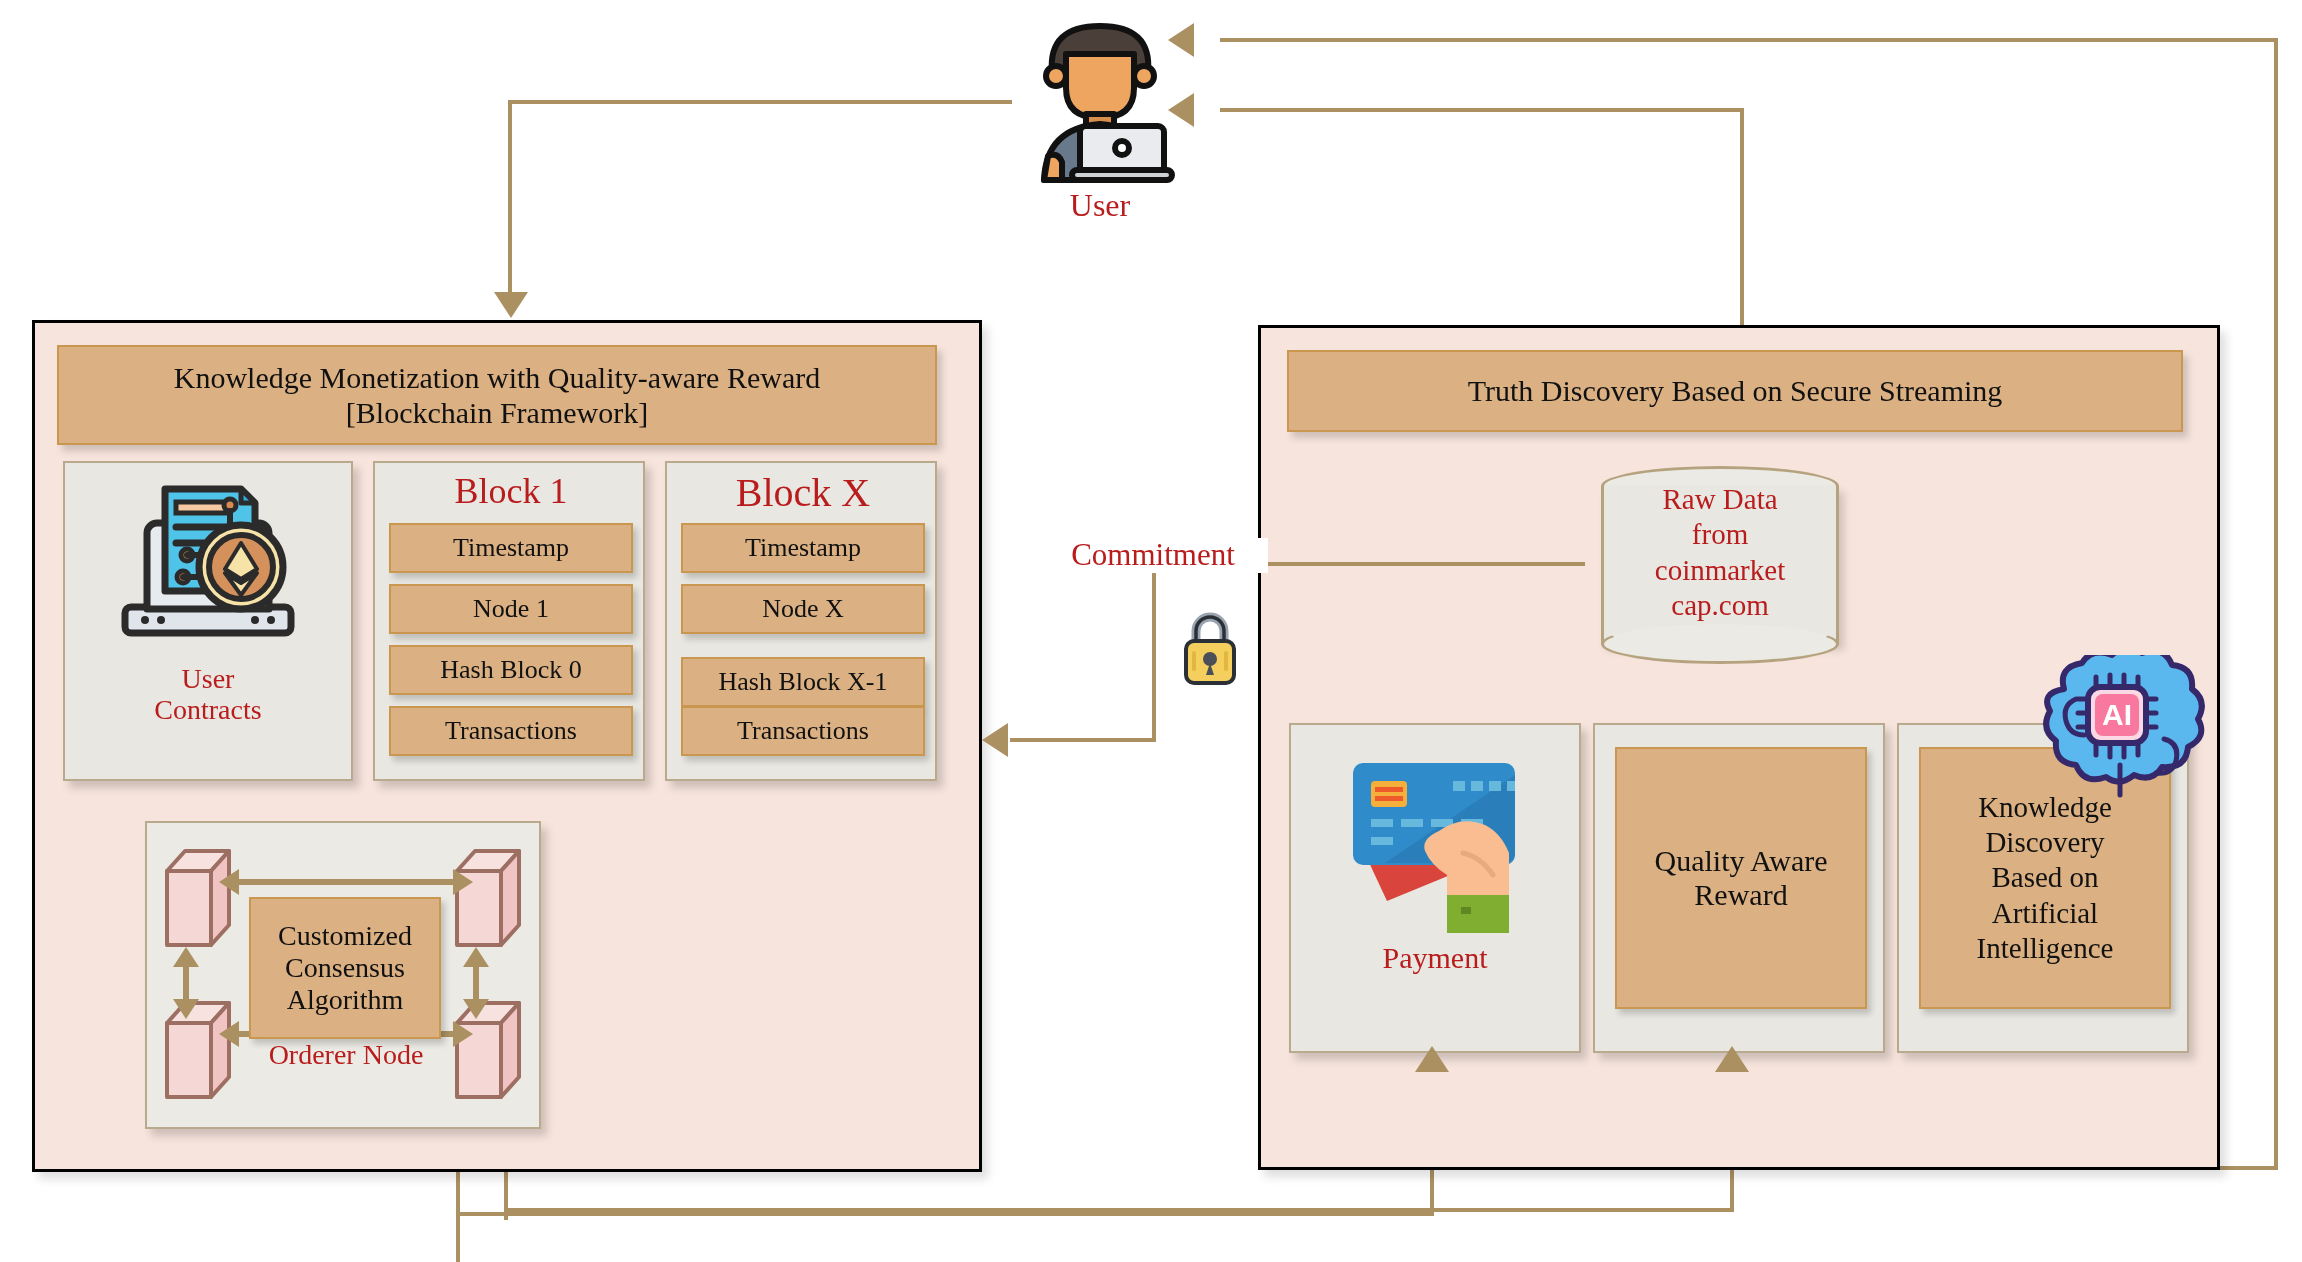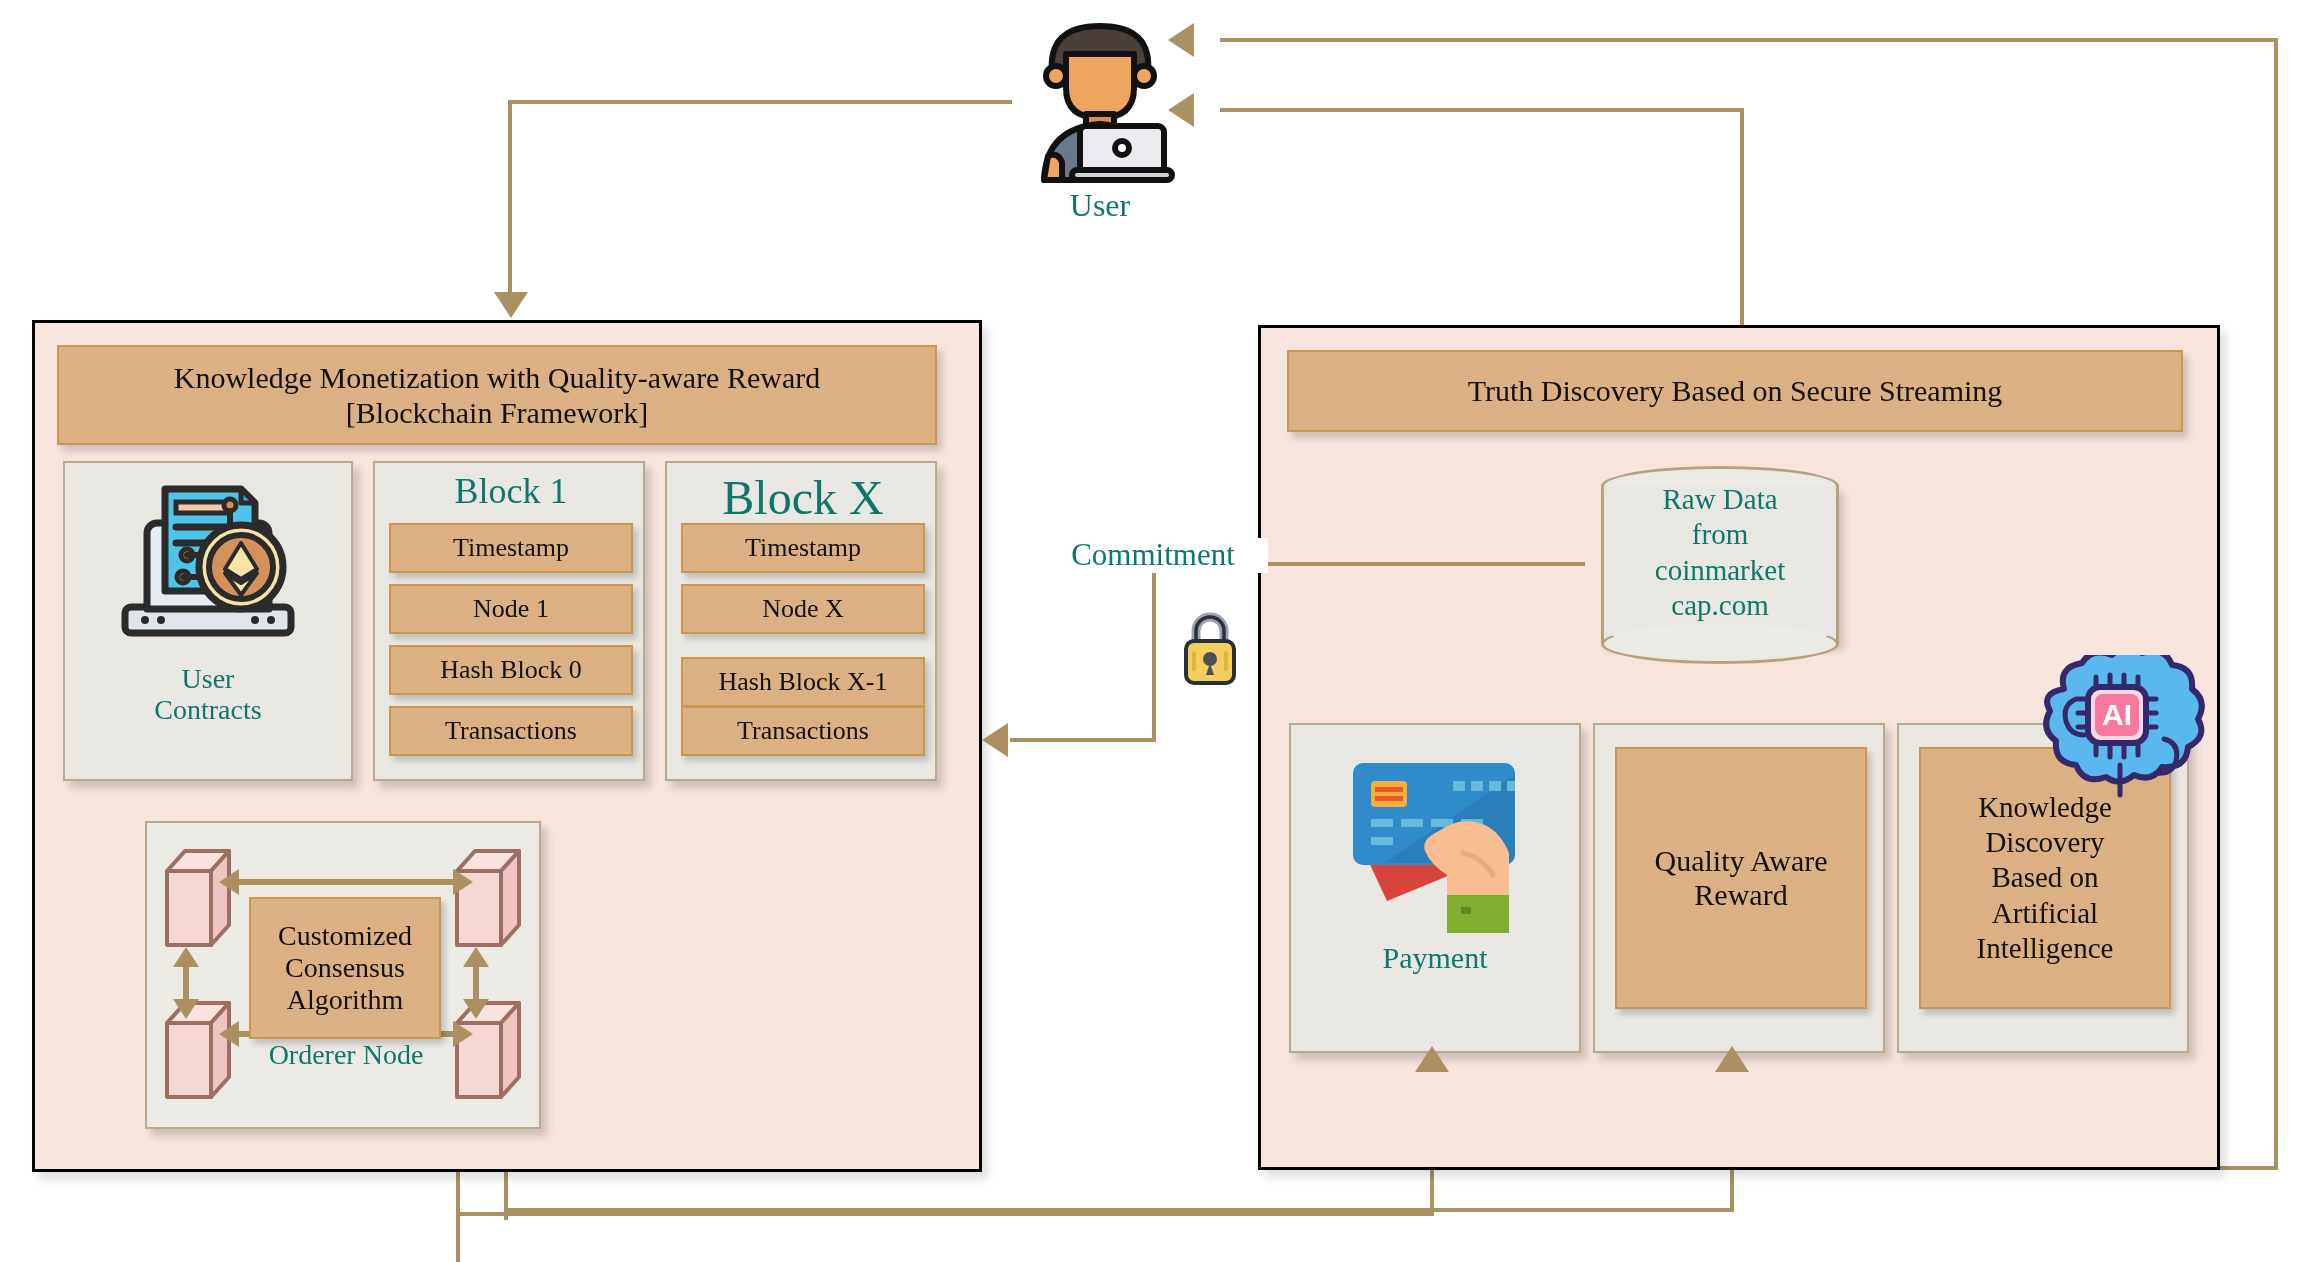--- a/index.html
+++ b/index.html
@@ -46,21 +46,21 @@
     box-shadow: 4px 5px 6px rgba(0,0,0,0.18);
     display: flex; align-items: center; justify-content: center;
     text-align: center;
     font-size: 26px;
     color: #111;
     line-height: 1.15;
   }
 
   .lbl {
     text-align: center;
-    color: #0f766e;
+    color: #b91c1c;
     line-height: 1.12;
   }
 
   
   .ln { background: #ab9161; position: absolute; }
   .lnh { height: 6px; }
   .lnv { width: 6px; }
 
   .arrow { position: absolute; width: 0; height: 0; }
   .arrow-left {
@@ -186,21 +186,21 @@
 
     <div class="card abs" style="left:338px; top:138px; width:272px; height:320px;">
       <div class="lbl abs" style="left:0; top:8px; width:272px; font-size:36px;">Block 1</div>
       <div class="tanbox abs" style="left:14px; top:60px; width:244px; height:50px;">Timestamp</div>
       <div class="tanbox abs" style="left:14px; top:121px; width:244px; height:50px;">Node 1</div>
       <div class="tanbox abs" style="left:14px; top:182px; width:244px; height:50px;">Hash Block 0</div>
       <div class="tanbox abs" style="left:14px; top:243px; width:244px; height:50px;">Transactions</div>
     </div>
 
     <div class="card abs" style="left:630px; top:138px; width:272px; height:320px;">
-      <div class="lbl abs" style="left:0; top:8px; width:272px; font-size:48px;">Block X</div>
+      <div class="lbl abs" style="left:0; top:8px; width:272px; font-size:40px;">Block X</div>
       <div class="tanbox abs" style="left:14px; top:60px; width:244px; height:50px;">Timestamp</div>
       <div class="tanbox abs" style="left:14px; top:121px; width:244px; height:50px;">Node X</div>
       <div class="tanbox abs" style="left:14px; top:182px; width:244px; height:50px;margin-top:12px;">Hash Block X-1</div>
       <div class="tanbox abs" style="left:14px; top:243px; width:244px; height:50px;">Transactions</div>
     </div>
 
     <div class="card abs" style="left:110px; top:498px; width:396px; height:308px; background:#eceae4;">
 
       <div class="abs" style="left:16px; top:20px;">
         <svg width="70" height="112" viewBox="0 0 70 112">

